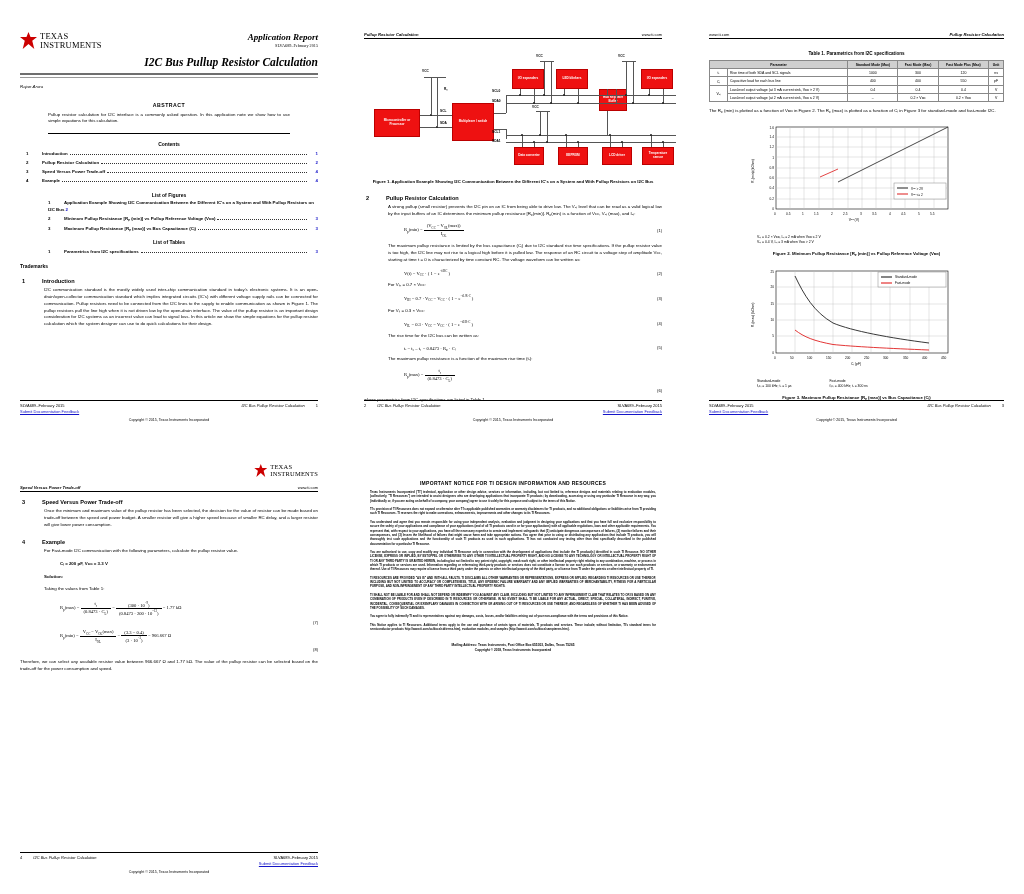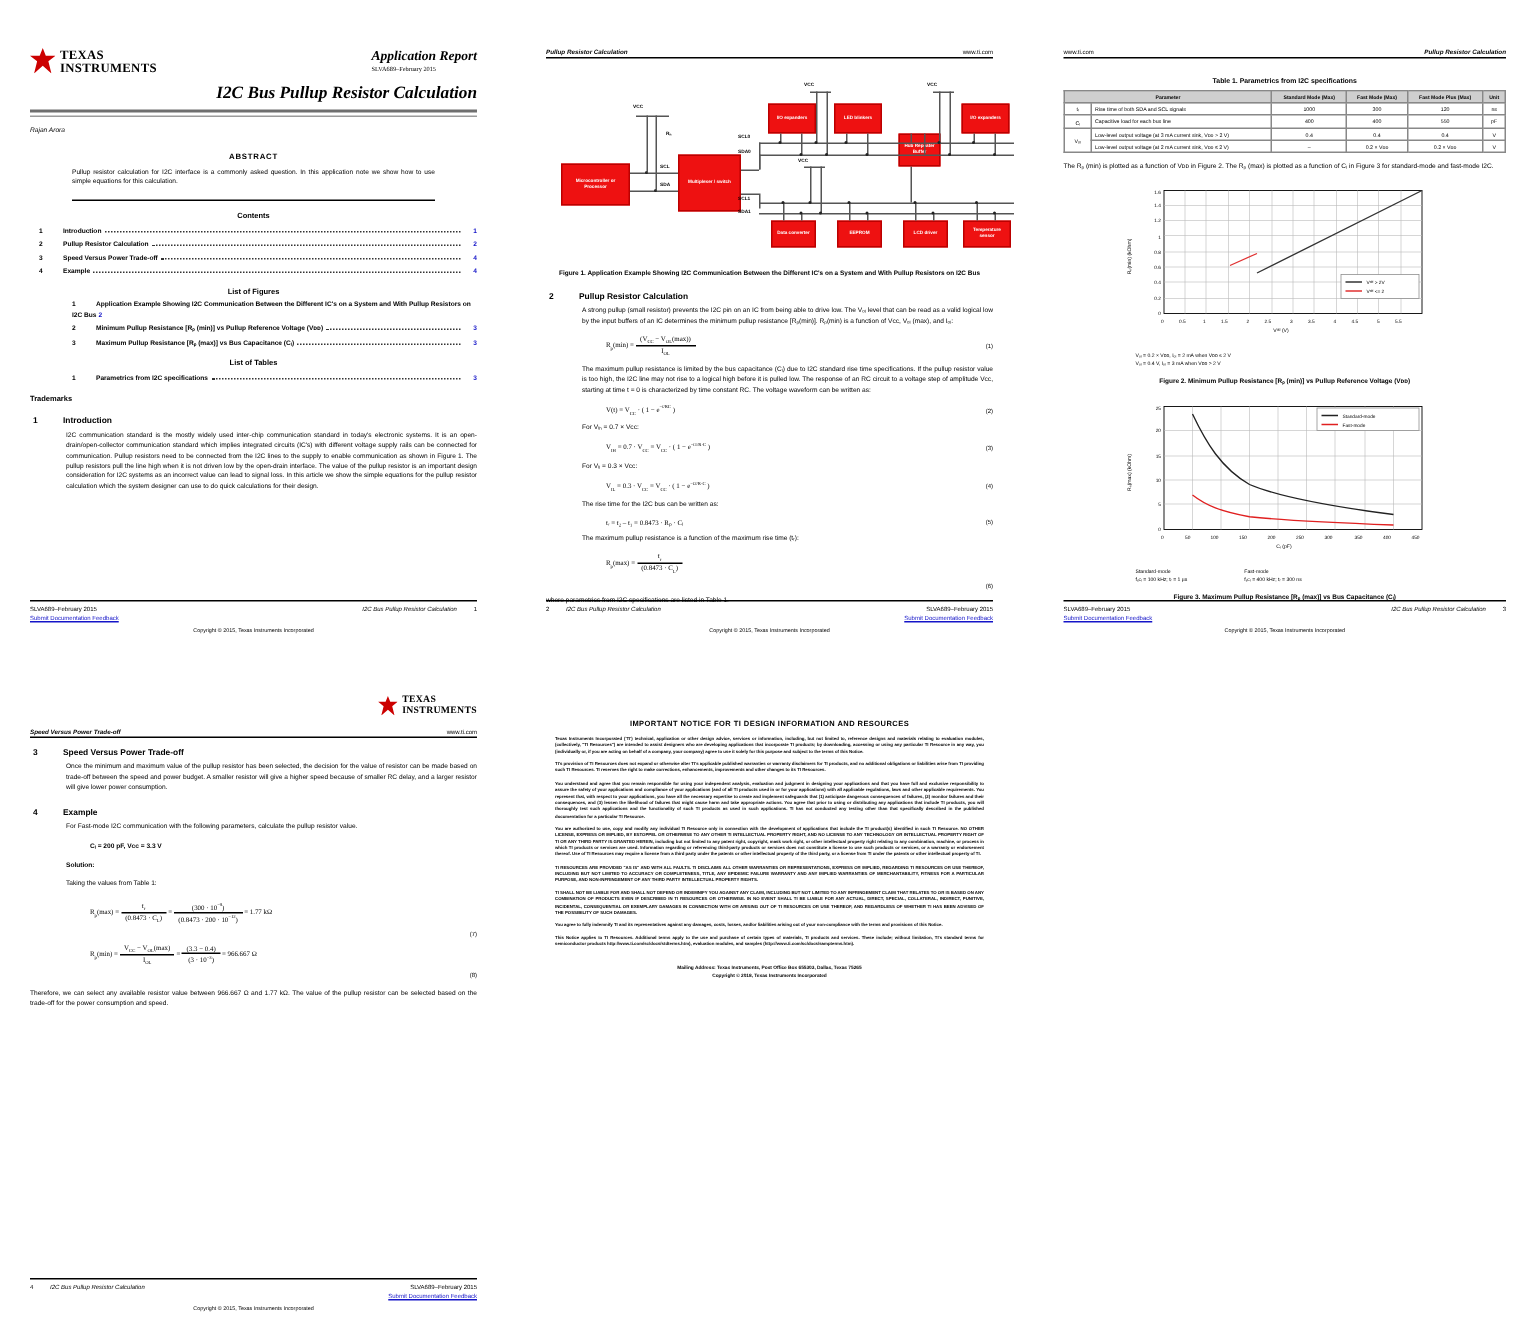--- a/index.html
+++ b/index.html
@@ -22,27 +22,27 @@
   .pad { padding:0 20px; }
 
   
   .ti-logo { display:flex; align-items:center; gap:3px; }
   .ti-mark {
     width:17px; height:17px; background:#cc0000;
     position:relative; flex:none;
     clip-path:polygon(50% 0%,62% 30%,100% 30%,72% 52%,84% 100%,50% 70%,16% 100%,28% 52%,0% 30%,38% 30%);
   }
   .ti-words { line-height:1.0; }
-  .ti-words div { font-family:"Liberation Serif", serif; font-weight:bold; letter-spacing:.2px; }
+  .ti-words div { font-family:"Liberation Serif", serif; font-weight:normal; letter-spacing:.2px; }
   .ti-t1 { font-size:8.5px; }
   .ti-t2 { font-size:8.5px; }
 
   
   .p1-top { display:flex; justify-content:space-between; align-items:flex-start; padding-top:14px; }
-  .appreport { font-family:"Liberation Serif", serif; }
+  .appreport { text-align:right; font-family:"Liberation Serif", serif; }
   .appreport .ar-title { font-size:9px; font-style:italic; font-weight:bold; }
   .appreport .ar-sub { font-size:4.2px; margin-top:1px; }
   .doc-title {
     text-align:right; font-family:"Liberation Serif", serif;
     font-size:11.5px; font-weight:bold; font-style:italic;
     margin-top:7px;
   }
   .rule-thick { height:2px; background:#6f6f6f; margin-top:5px; }
   .rule-thin  { height:1px; background:#9b9b9b; margin-top:1.5px; }
   .author { font-size:4.4px; margin-top:6px; font-style:italic; }

